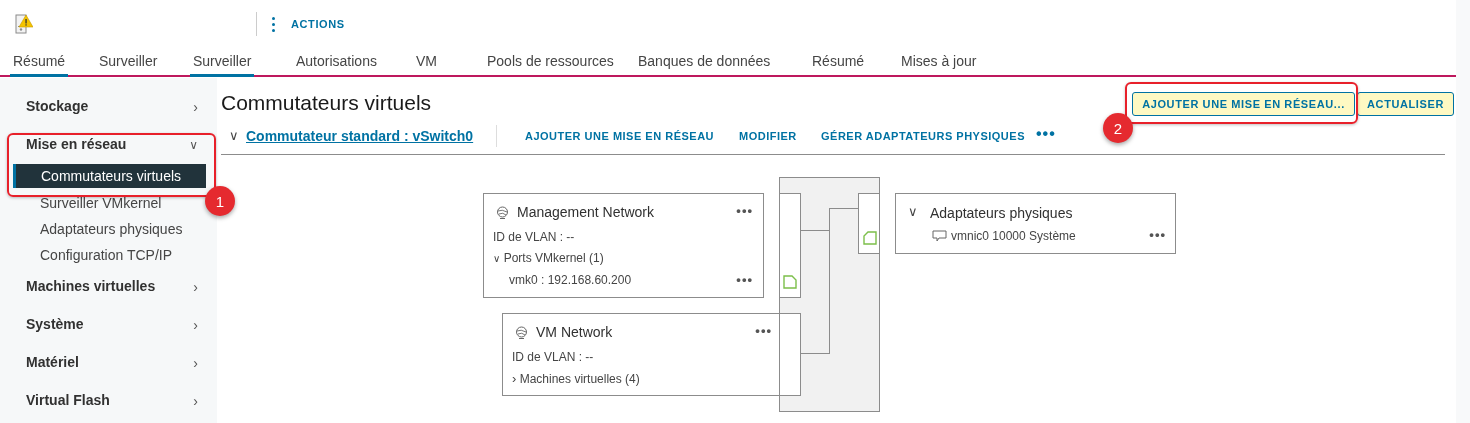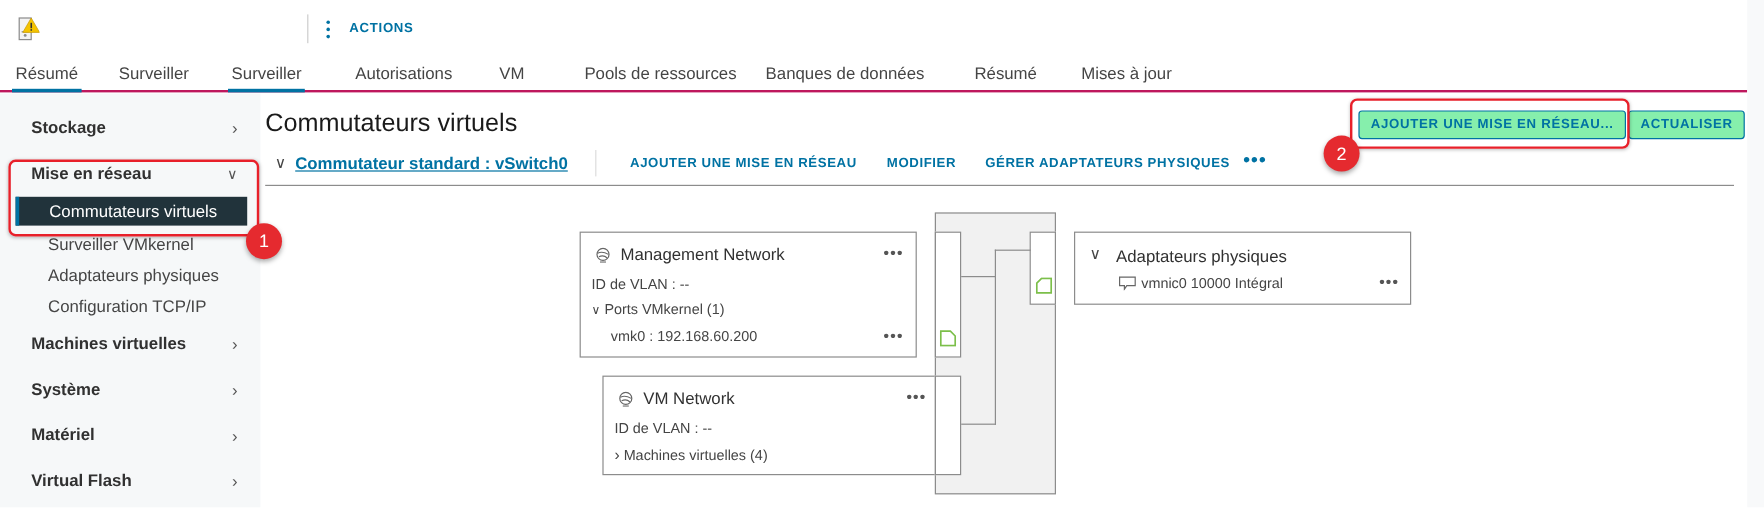--- a/index.html
+++ b/index.html
@@ -24,21 +24,21 @@
   
   .sidebar { position: absolute; left: 0; top: 78px; width: 217px; height: 345px; background: #f6f8f9; }
   .sb-item { position: absolute; left: 26px; font-size: 14px; font-weight: bold; color: #313131; cursor: pointer; width: 180px; height: 20px; }
   .sb-item .chev { position: absolute; right: 8px; top: 1px; font-size: 14px; font-weight: normal; color: #555; }
   .sb-sub { position: absolute; left: 40px; font-size: 14px; color: #454545; cursor: pointer; white-space: nowrap; }
   .sb-active { position: absolute; left: 13px; top: 164px; width: 193px; height: 24px; background: #21333b; border-left: 3px solid #0072a3; }
   .sb-active span { position: absolute; left: 25px; top: 4px; color: #ffffff; font-size: 14px; white-space: nowrap; }
 
   
   .page-title { position: absolute; left: 221px; top: 91px; font-size: 21px; color: #1a1a1a; }
-  .btn-outline { position: absolute; height: 24px; border: 1px solid #0072a3; border-radius: 3px; background: #86efac; color: #0072a3; font-size: 11px; font-weight: bold; letter-spacing: 0.6px; display: flex; align-items: center; justify-content: center; cursor: pointer; white-space: nowrap; text-align: center; }
+  .btn-outline { position: absolute; height: 24px; border: 1px solid #0072a3; border-radius: 3px; background: #fef9c3; color: #0072a3; font-size: 11px; font-weight: bold; letter-spacing: 0.6px; display: flex; align-items: center; justify-content: center; cursor: pointer; white-space: nowrap; text-align: center; }
 
   .switch-bar { position: absolute; left: 221px; top: 125px; width: 1224px; height: 30px; border-bottom: 1px solid #8c8c8c; }
   .sw-chev { position: absolute; left: 8px; top: 3px; font-size: 13px; color: #454545; cursor: pointer; }
   .sw-link { position: absolute; left: 25px; top: 3px; font-size: 14px; font-weight: bold; color: #0072a3; text-decoration: underline; cursor: pointer; white-space: nowrap; }
   .sw-sep { position: absolute; left: 275px; top: 0; width: 1px; height: 22px; background: #dddddd; }
   .sw-act { position: absolute; top: 5px; font-size: 11px; color: #0072a3; font-weight: bold; letter-spacing: 0.5px; cursor: pointer; white-space: nowrap; margin-left: 12px; }
   .sw-more { position: absolute; left: 815px; top: 0px; font-size: 16px; color: #0072a3; font-weight: bold; letter-spacing: 1px; cursor: pointer; }
 
   
   .card { position: absolute; border: 1px solid #8c8c8c; background: #fff; }
@@ -197,21 +197,21 @@
   </svg>
 </div>
 
 <div class="pa-card">
   <span class="pa-chev">∨</span>
   <span class="pa-title">Adaptateurs physiques</span>
   <div class="pa-row">
     <svg width="15" height="12" viewBox="0 0 15 12" style="margin-right:4px;">
       <path d="M1 1 H14 V8 H7 L5 11 V8 H1 Z" fill="none" stroke="#666" stroke-width="1"></path>
     </svg>
-    <span>vmnic0 10000 Intégral</span>
+    <span>vmnic0 10000 Système</span>
   </div>
   <span class="pa-more">•••</span>
 </div>
 
 <div class="right-strip"></div>
 
 <div class="anno-box" style="left:7px; top:133px; width:209px; height:64px;"></div>
 <div class="anno-num" style="left:205px; top:186px;">1</div>
 <div class="anno-box" style="left:1125px; top:82px; width:233px; height:42px;"></div>
 <div class="anno-num" style="left:1103px; top:113px;">2</div>

